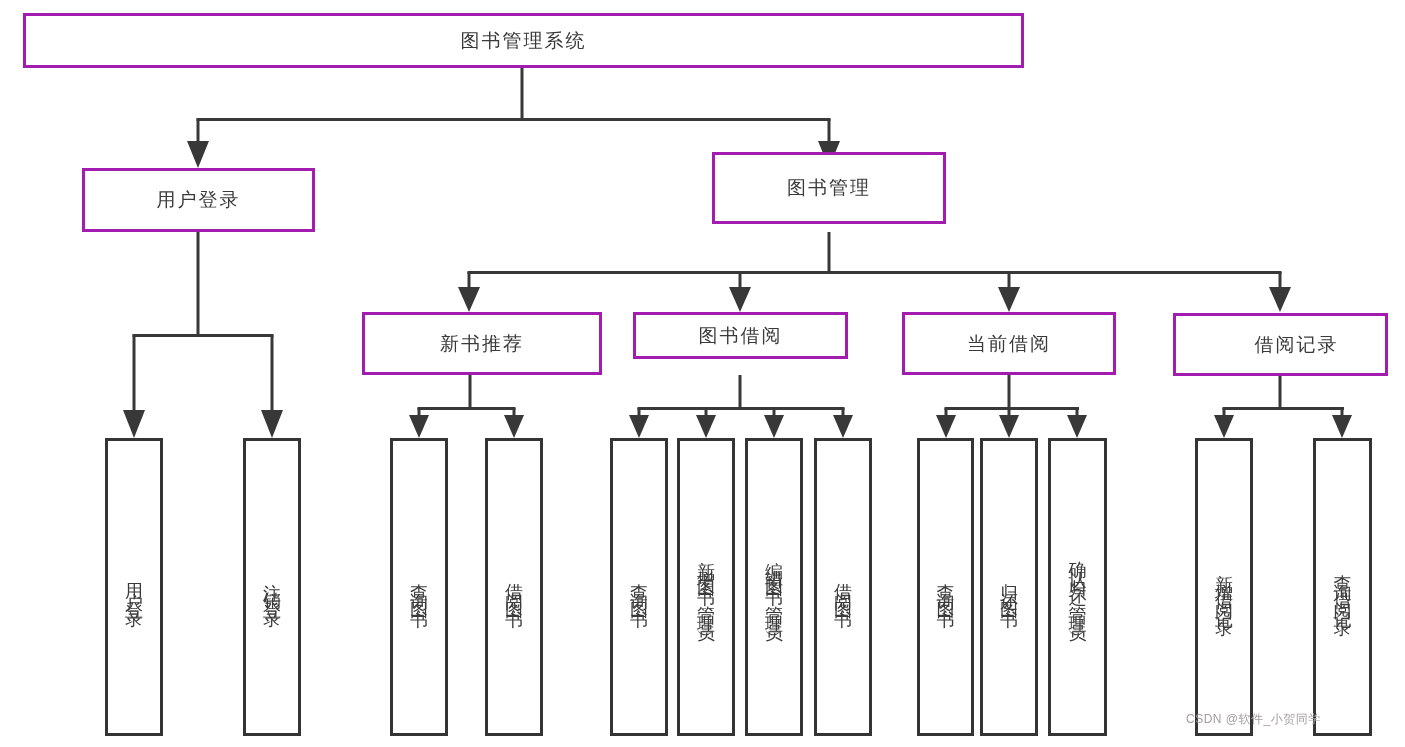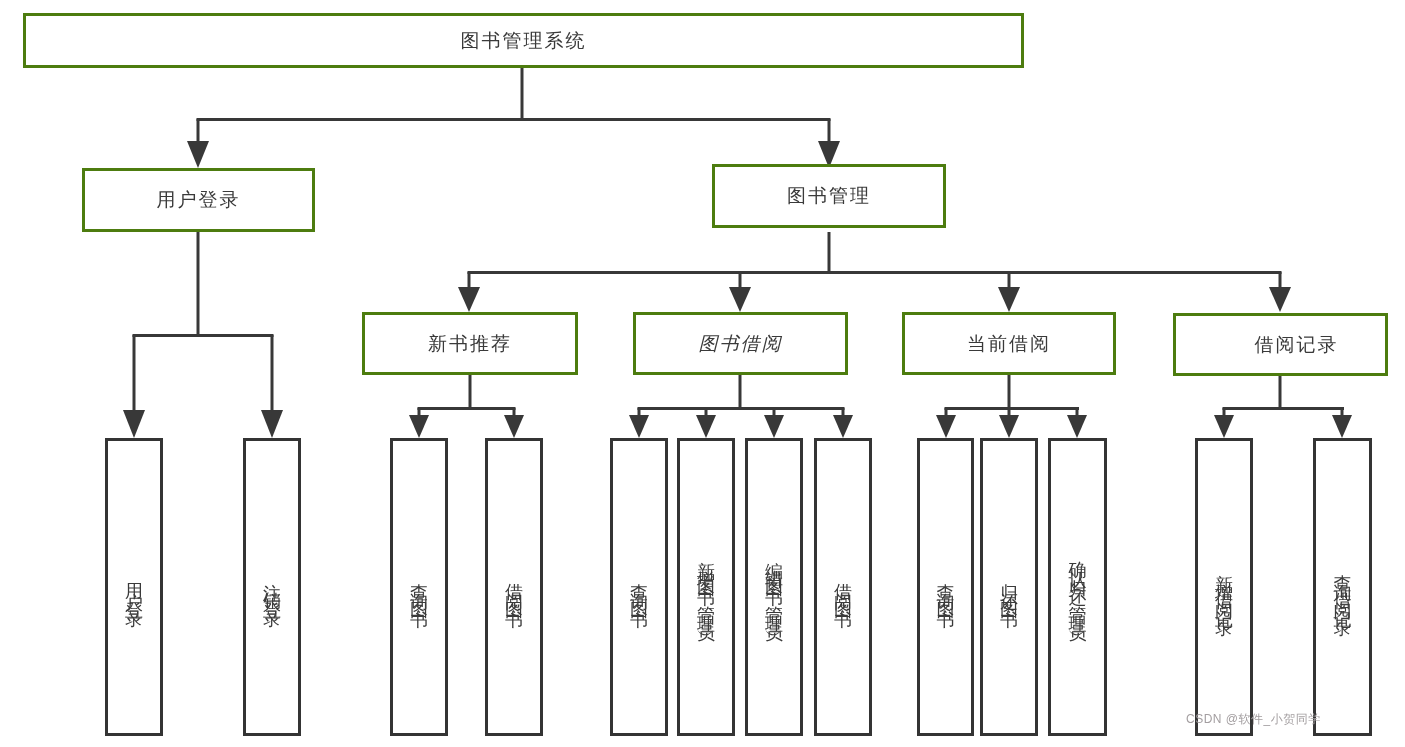--- a/index.html
+++ b/index.html
@@ -8,21 +8,21 @@
     width:1405px;height:747px;
     background:#ffffff;
     font-family:"Liberation Sans", sans-serif;
     overflow:hidden;
   }
   .wires{
     position:absolute;left:0;top:0;z-index:1;
   }
   .hnode{
     position:absolute;z-index:2;box-sizing:border-box;
-    background:#ffffff;border:3px solid #4d7c0f;
+    background:#ffffff;border:3px solid #a21caf;
     display:flex;align-items:center;justify-content:center;
     font-size:19px;color:#3a3a3a;letter-spacing:2px;
     white-space:nowrap;
   }
   .vnode{
     position:absolute;z-index:2;box-sizing:border-box;
     background:#ffffff;border:3px solid #343434;
     display:flex;align-items:center;justify-content:center;
   }
   .vtext{
@@ -122,28 +122,28 @@
     </g>
   </svg>
 
   <div class="hnode" style="left:23px;top:13px;width:1001px;height:55px;">
     <span>图书管理系统</span>
   </div>
 
   <div class="hnode" style="left:82px;top:168px;width:233px;height:64px;">
     <span>用户登录</span>
   </div>
-  <div class="hnode" style="left:712px;top:164px;width:234px;height:64px;font-family:Liberation Serif, serif;">
+  <div class="hnode" style="left:712px;top:152px;width:234px;height:72px;font-family:Liberation Serif, serif;">
     <span>图书管理</span>
   </div>
 
-  <div class="hnode" style="left:362px;top:312px;width:216px;height:63px;">
+  <div class="hnode" style="left:362px;top:312px;width:240px;height:63px;">
     <span>新书推荐</span>
   </div>
-  <div class="hnode" style="left:633px;top:312px;width:215px;height:63px;font-style:italic;">
+  <div class="hnode" style="left:633px;top:312px;width:215px;height:47px;">
     <span>图书借阅</span>
   </div>
   <div class="hnode" style="left:902px;top:312px;width:214px;height:63px;">
     <span>当前借阅</span>
   </div>
   <div class="hnode" style="left:1173px;top:313px;width:215px;height:63px;padding-left:32px;">
     <span>借阅记录</span>
   </div>
 
   <div class="vnode" style="left:105px;top:438px;width:58px;height:298px;">

